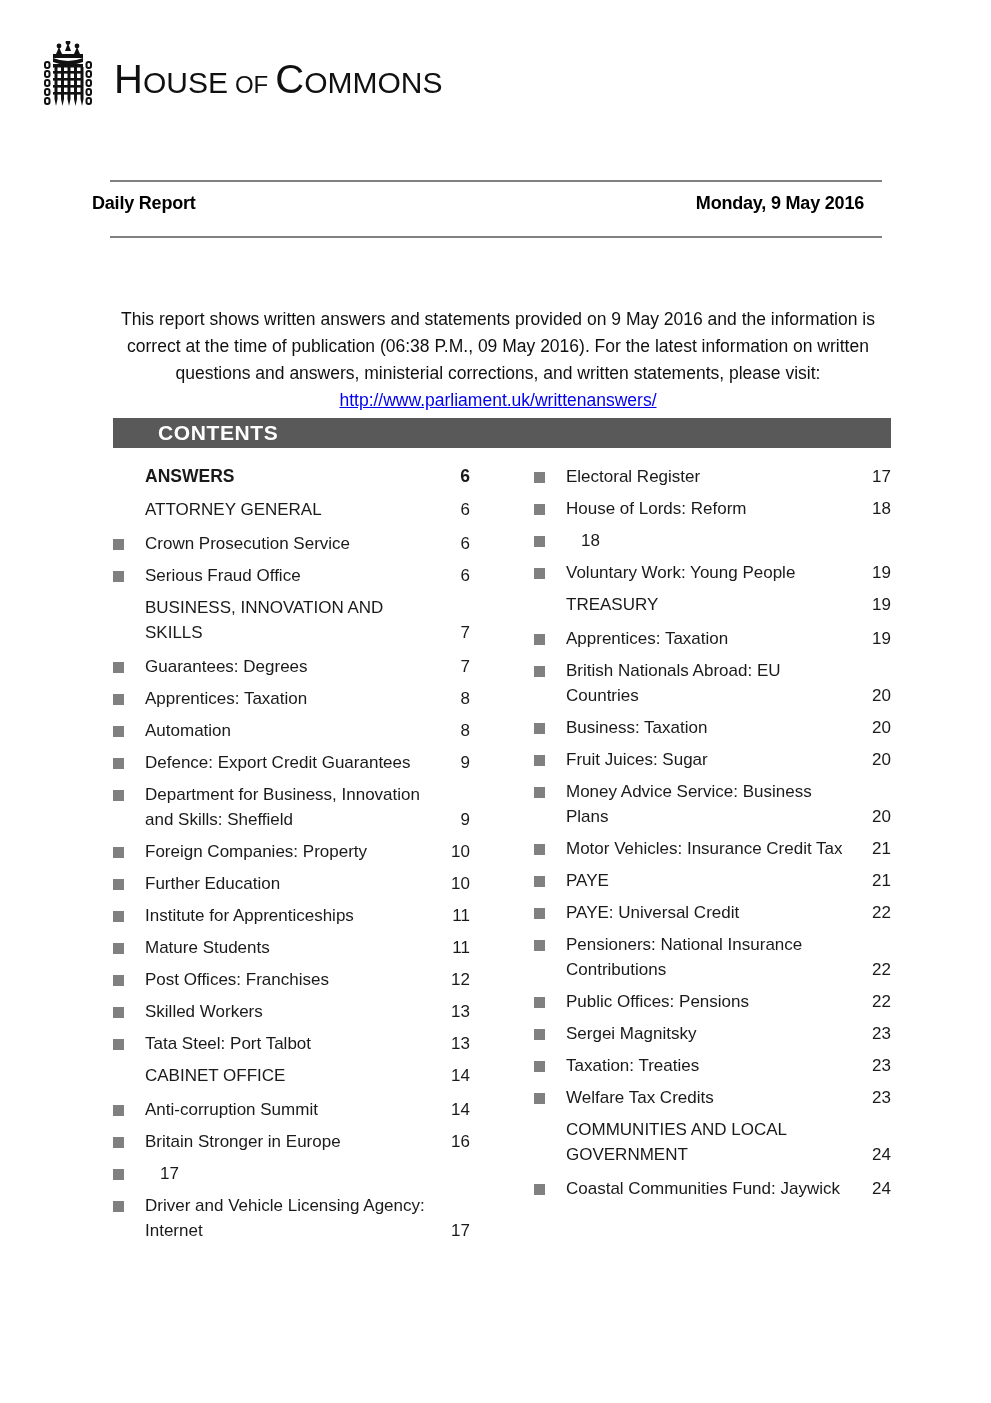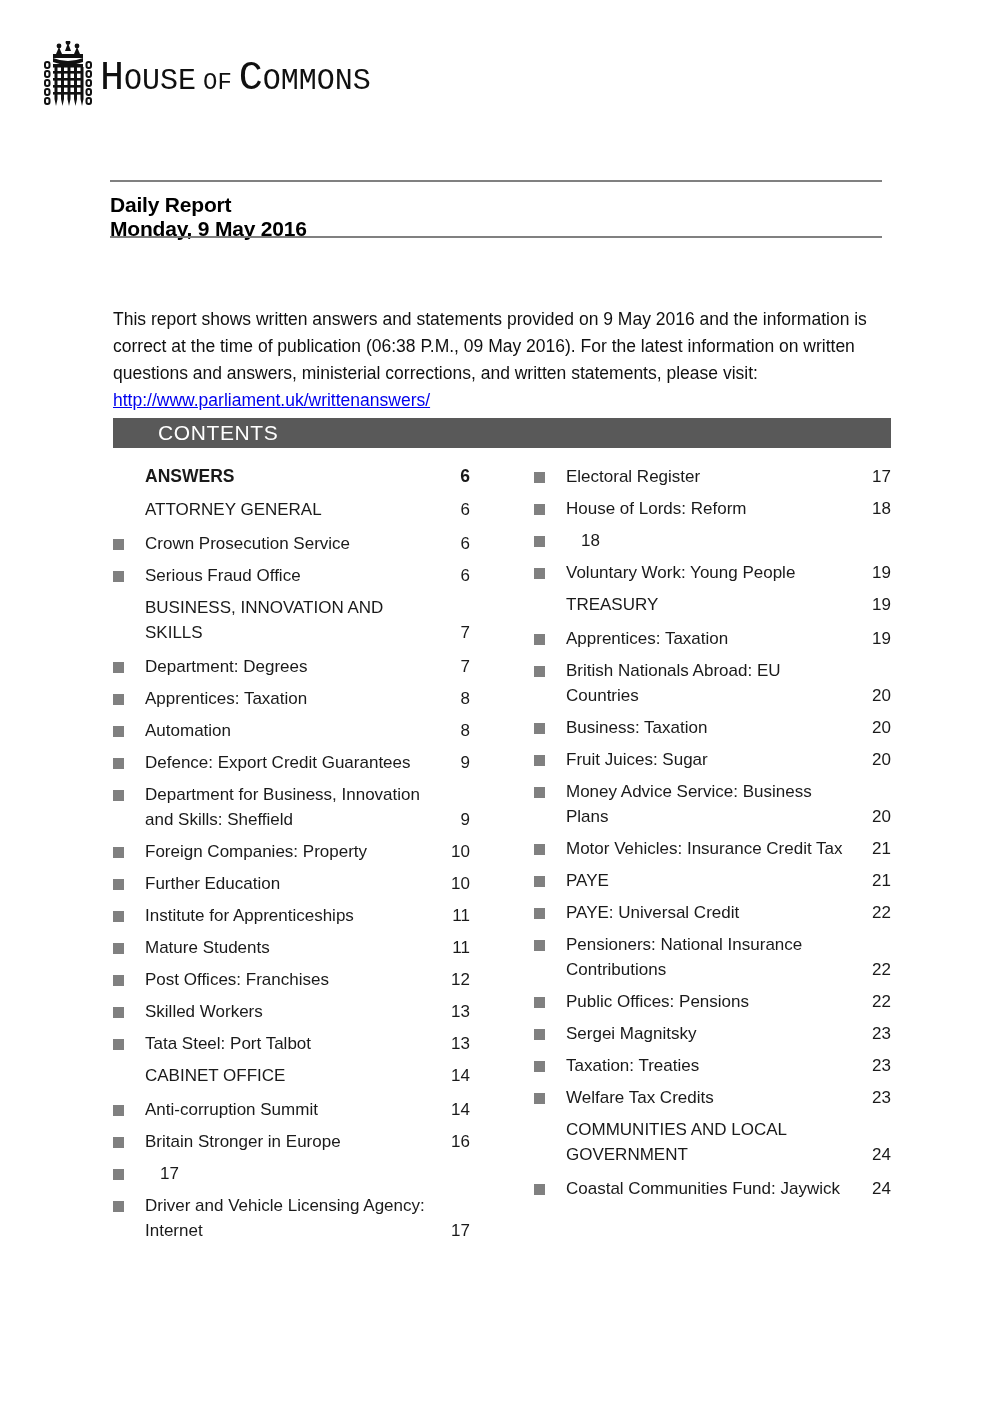--- a/index.html
+++ b/index.html
@@ -24,21 +24,22 @@
     display: flex;
     align-items: center;
     height: 82px;
   }
   .portcullis {
     width: 64px;
     height: 76px;
     flex: 0 0 auto;
   }
   .wordmark {
-    font-family: Liberation Mono, monospace;
+    margin-left: 14px;
+    font-family: Liberation Sans, sans-serif;
     color: #101010;
     line-height: 1;
     white-space: nowrap;
   }
   .wm-cap   { font-size: 40px; }
   .wm-small { font-size: 30px; }
   .wm-of    { font-size: 24px; }
 
   
   .rule {
@@ -46,62 +47,62 @@
     left: 110px;
     width: 772px;
     height: 2px;
     background: #808080;
   }
   .rule-top    { top: 180px; }
   .rule-bottom { top: 236px; }
 
   .titlebar {
     position: absolute;
-    left: 110px;
+    left: 92px;
     top: 193px;
     width: 772px;
     display: flex;
     justify-content: space-between;
     align-items: baseline;
-    font-size: 21px;
+    font-size: 18px;
     font-weight: bold;
     letter-spacing: -0.2px;
-    flex-direction: column;
   }
 
   
   .intro {
     position: absolute;
     left: 113px;
     top: 288px;
     width: 770px;
     font-size: 17.5px;
     line-height: 27px;
     color: #101010;
+    text-align: center;
   }
   .intro a {
     color: #0000ee;
     text-decoration: underline;
   }
 
   
   .contents-banner {
     position: absolute;
     left: 113px;
     top: 418px;
     width: 778px;
     height: 30px;
     background: #595959;
     display: flex;
     align-items: center;
   }
   .contents-banner .label {
     color: #ffffff;
     font-size: 21px;
-    font-weight: normal;
+    font-weight: bold;
     letter-spacing: 0.6px;
     margin-left: 45px;
   }
 
   
   .toc {
     position: absolute;
     left: 113px;
     top: 464px;
     width: 778px;
@@ -255,21 +256,21 @@
       </div>
       <div class="toc-row row-dept">
         <span class="toc-bullet-cell"></span>
         <span class="toc-text">BUSINESS, INNOVATION AND SKILLS</span>
         <span class="toc-page">7</span>
       </div>
       <div class="toc-row row-item tight">
         <span class="toc-bullet-cell">
           <span class="toc-bullet"></span>
         </span>
-        <span class="toc-text">Department: Degrees</span>
+        <span class="toc-text">Guarantees: Degrees</span>
         <span class="toc-page">7</span>
       </div>
       <div class="toc-row row-item tight">
         <span class="toc-bullet-cell">
           <span class="toc-bullet"></span>
         </span>
         <span class="toc-text">Apprentices: Taxation</span>
         <span class="toc-page">8</span>
       </div>
       <div class="toc-row row-item tight">

